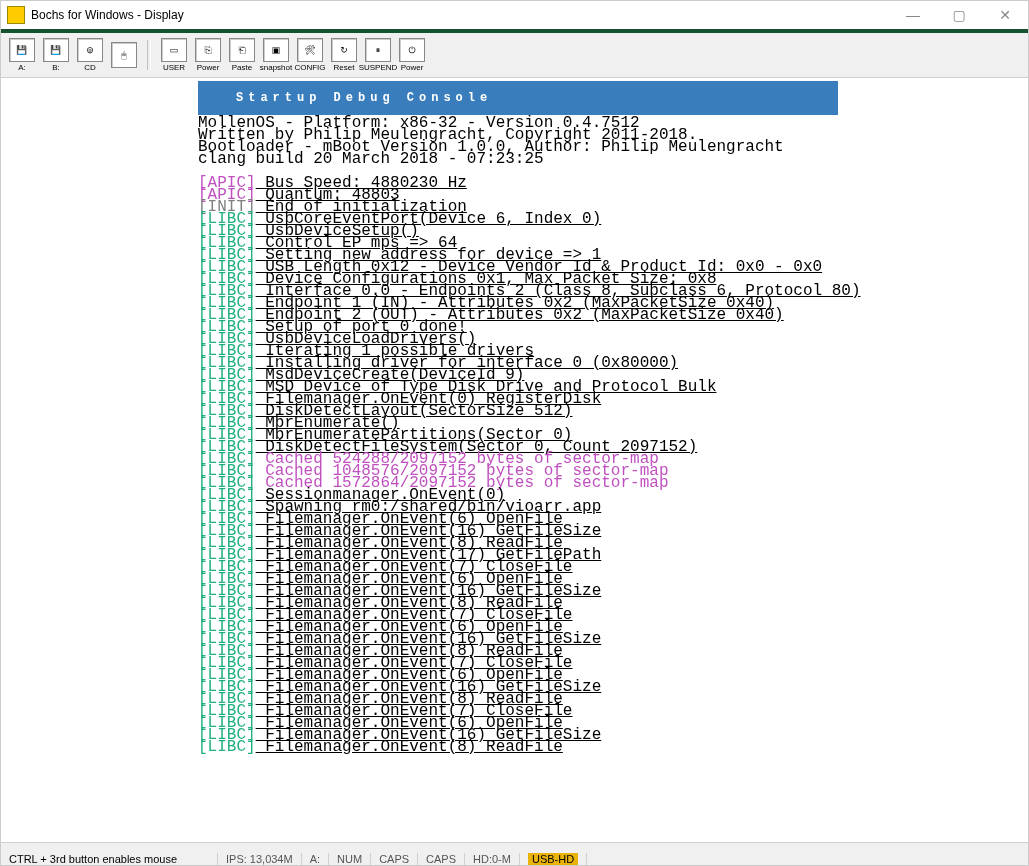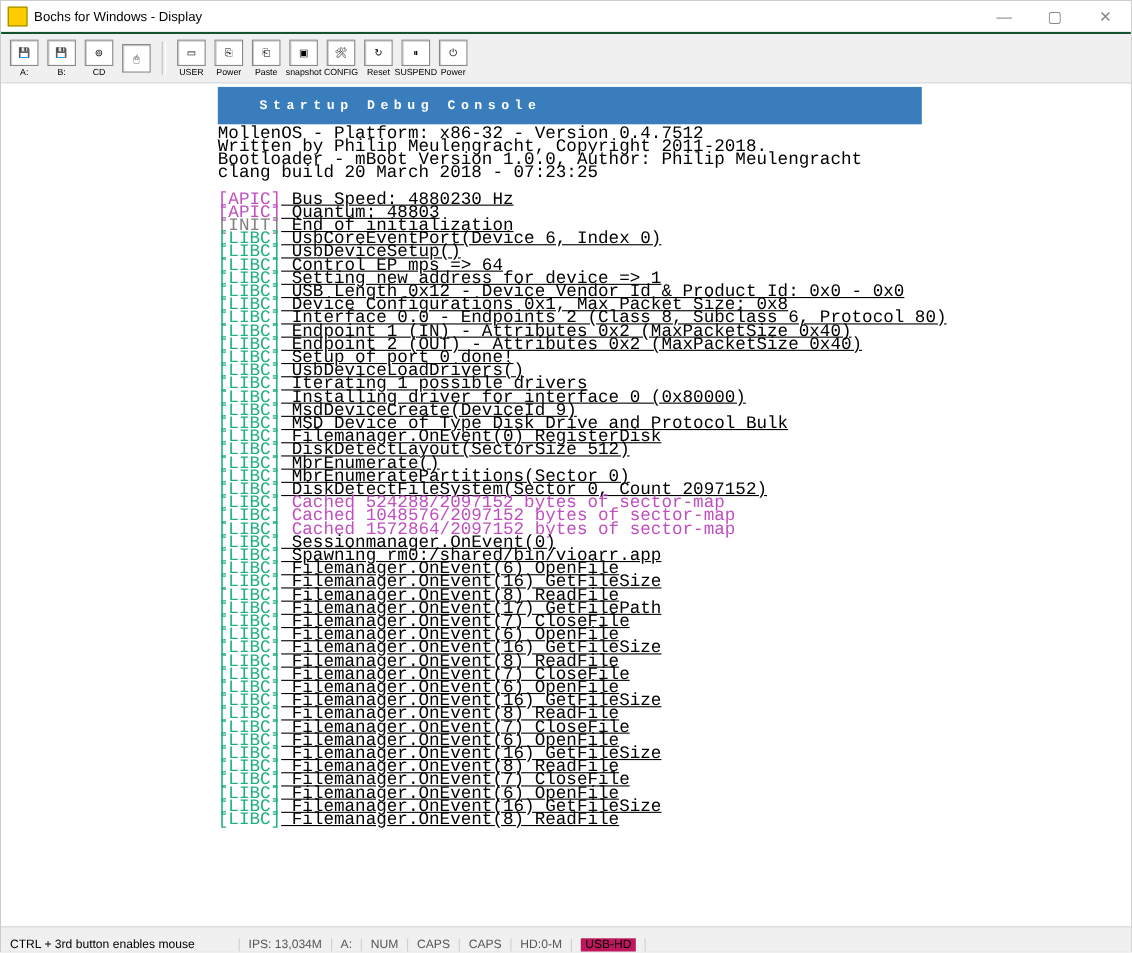--- a/index.html
+++ b/index.html
@@ -20,21 +20,21 @@
     flex-direction: column;
     border: 1px solid #cccccc;
     box-sizing: border-box;
     background: #ffffff;
   }
   .titlebar {
     height: 28px;
     display: flex;
     align-items: center;
     background: #ffffff;
-    border-bottom: 2px solid #14532d;
+    border-bottom: 4px solid #14532d;
     padding-left: 6px;
   }
   .titlebar .app-icon {
     width: 16px;
     height: 16px;
     background: #ffcc00;
     border: 1px solid #998800;
     margin-right: 6px;
   }
   .titlebar .title {
@@ -148,21 +148,21 @@
   }
   .status-cell {
     border-right: 1px solid #d0d0d0;
     padding: 0 8px;
     display: flex;
     align-items: center;
     color: #555;
   }
   .status-cell.wide { flex: 0 0 auto; min-width: 200px; color:#000;}
   .status-green {
-    background: #be185d;
+    background: #eab308;
     color: #000;
     padding: 0 4px;
   }
   .filler { flex: 1; }
 </style>
 </head>
 <body>
 
 <div class="window">
 

